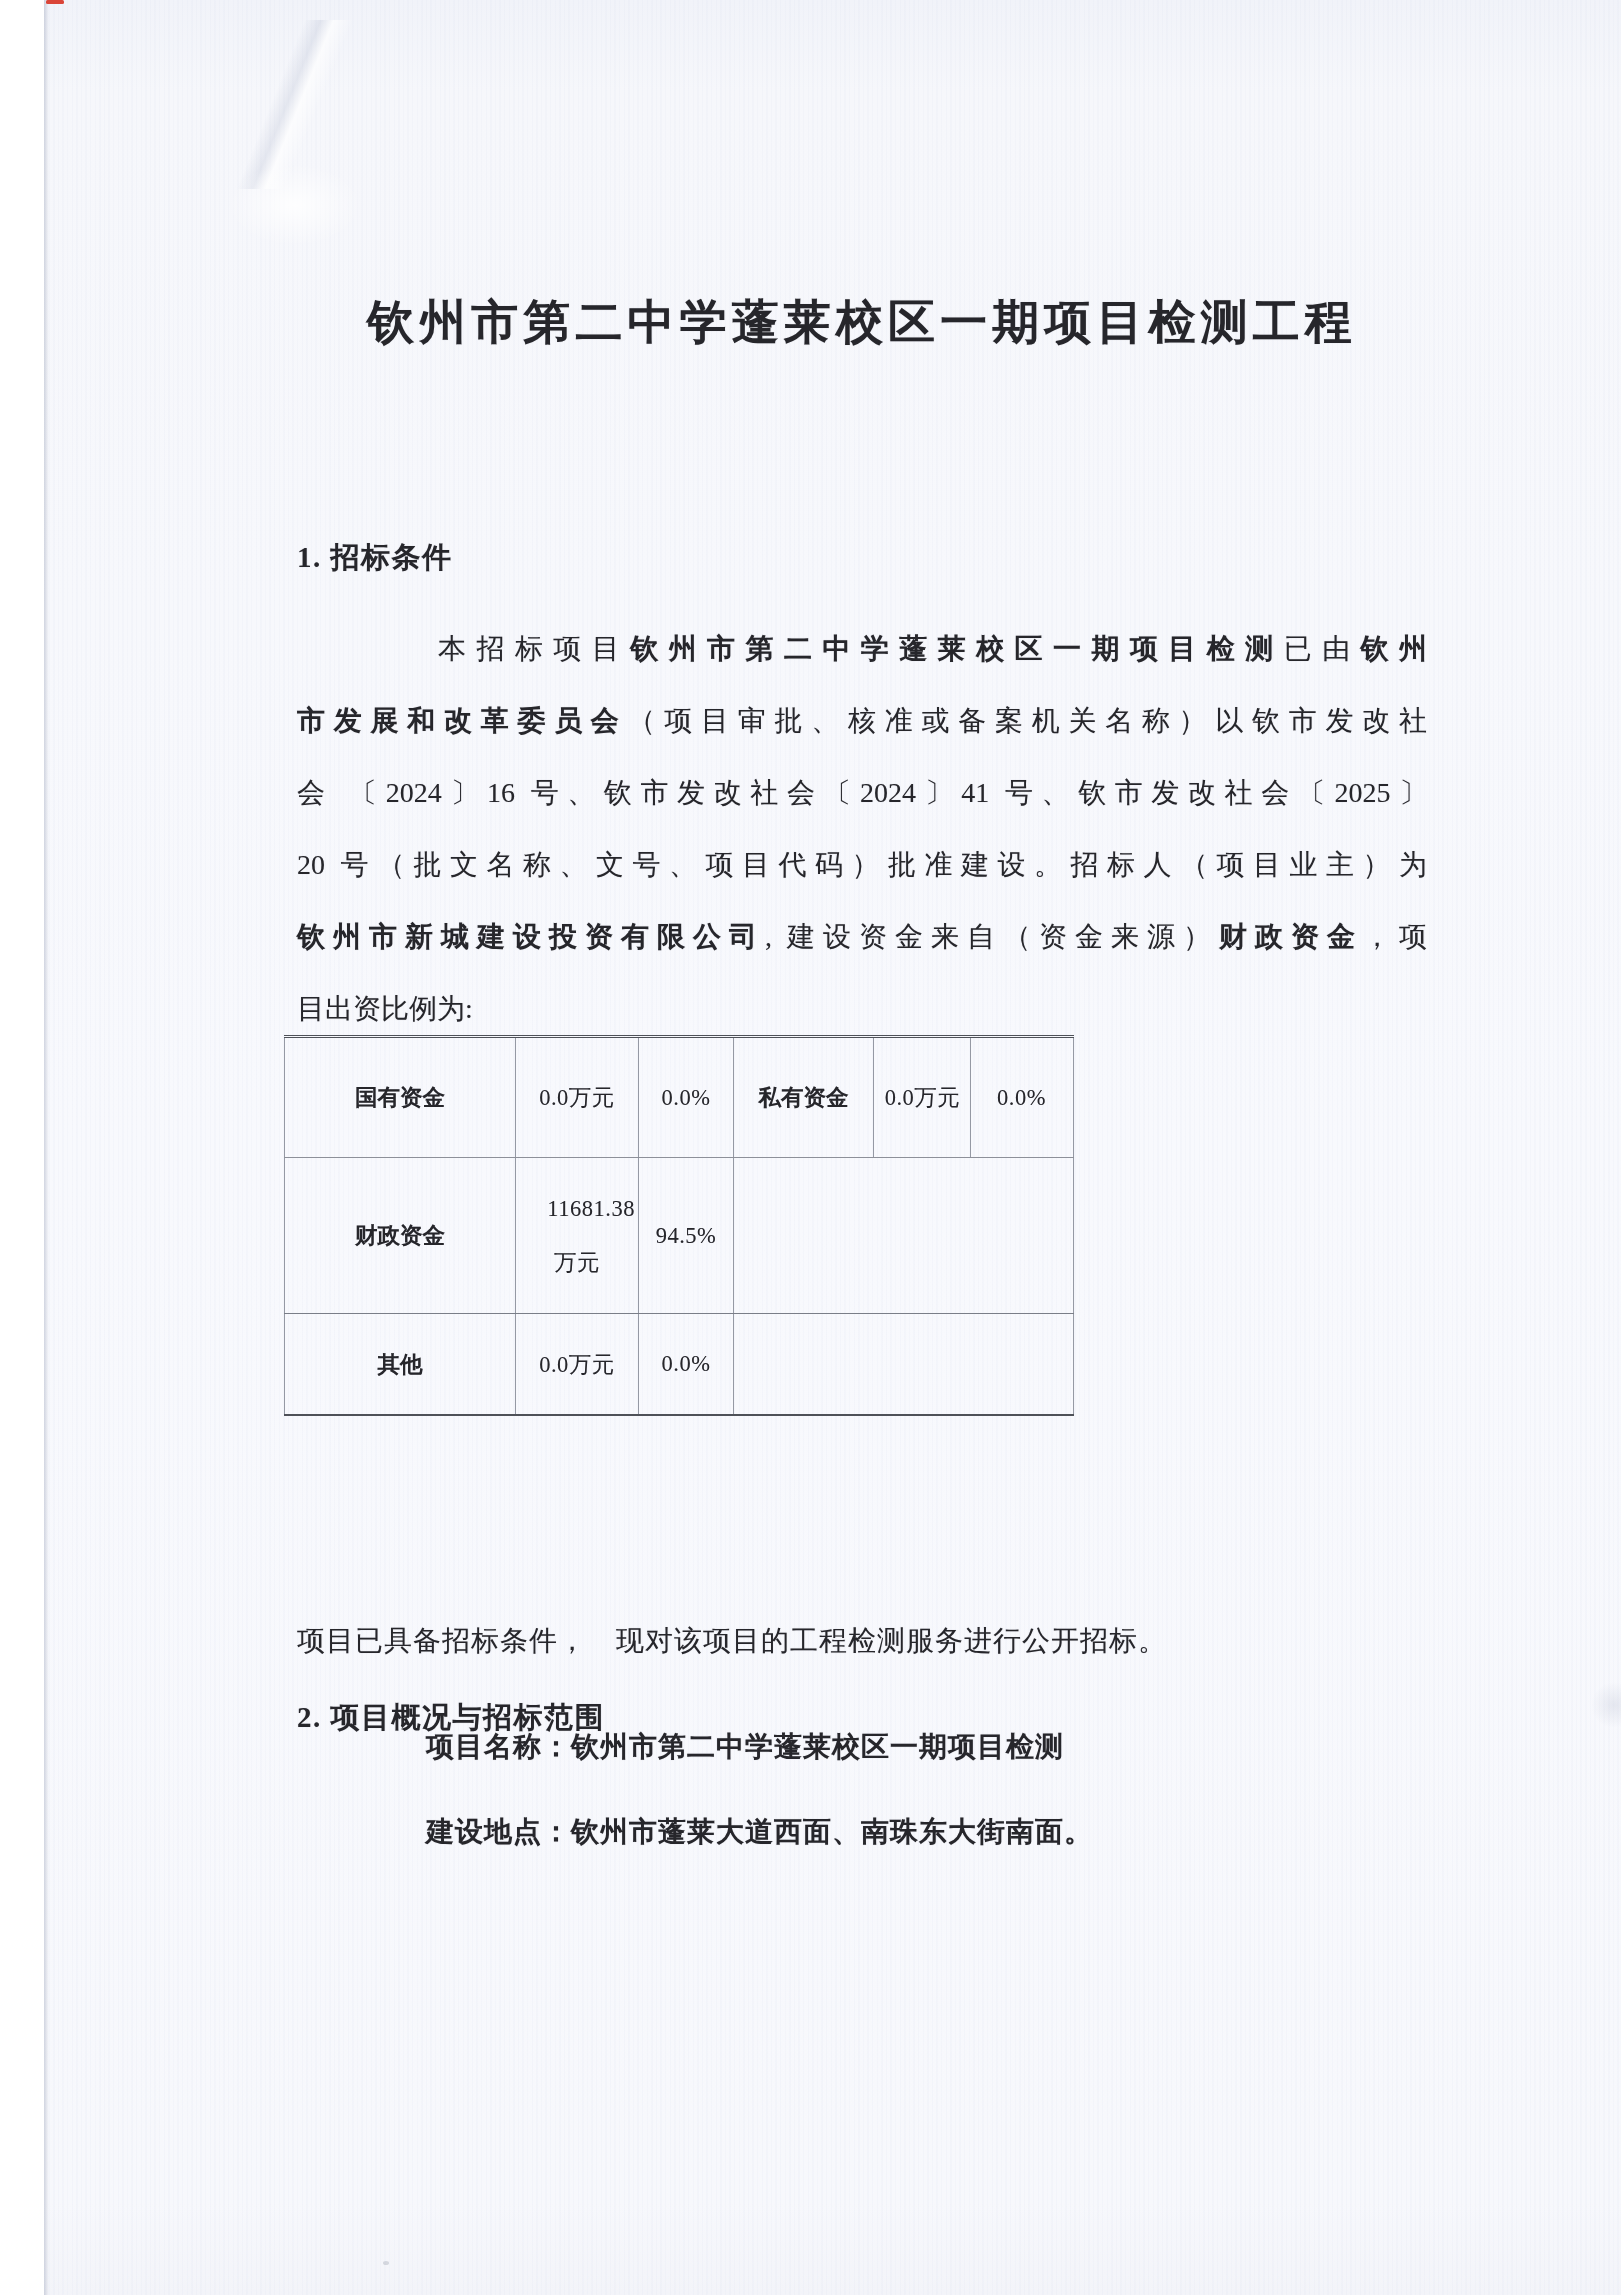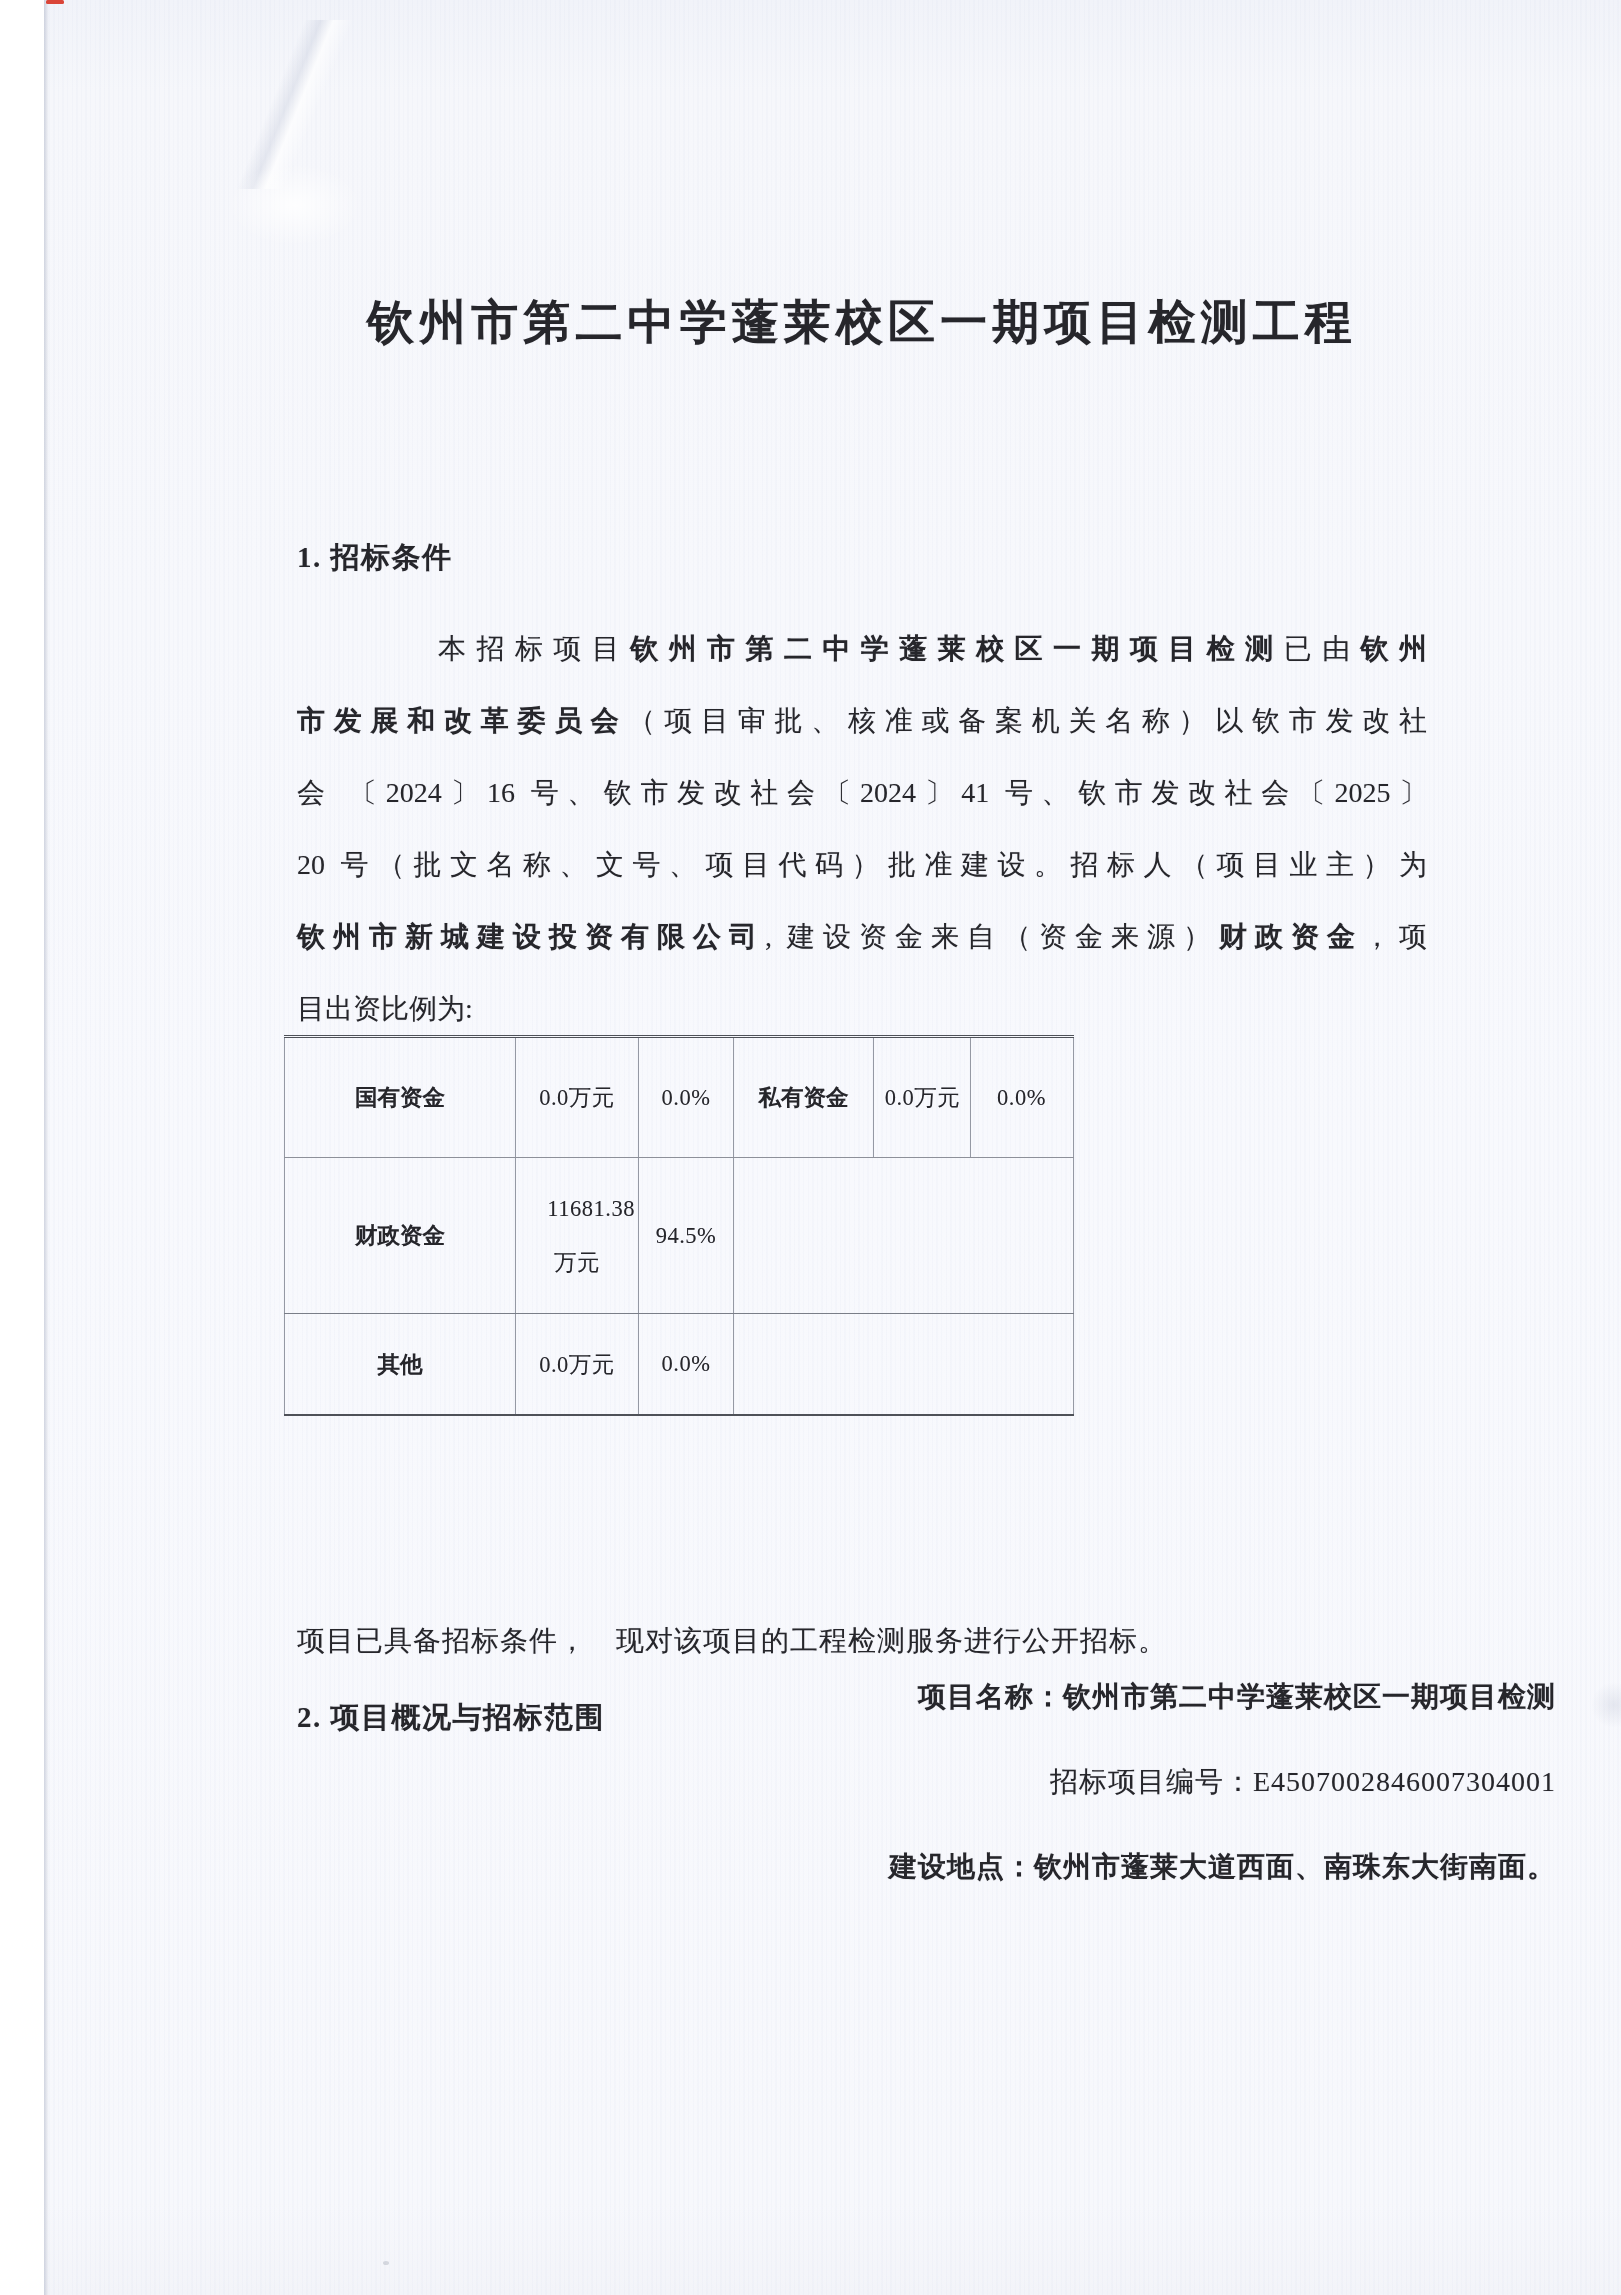--- a/index.html
+++ b/index.html
@@ -30,21 +30,21 @@
   .subtitle{top:442px;height:66px;line-height:66px;font-size:45px;font-weight:bold;
          letter-spacing:7.2px;text-align:center;text-indent:20.4px;white-space:nowrap;}
   .h1{top:532px;height:51px;line-height:51px;font-size:29px;font-weight:bold;letter-spacing:1.5px;}
   .para{top:613px;font-size:28px;}
   .pline{height:72px;line-height:72px;white-space:nowrap;}
   .pline.jfy{white-space:normal;text-align:justify;text-align-last:justify;}
   .pline.indent{text-indent:141px;}
   .b{font-weight:bold;}
   .closing{top:1608px;height:66px;line-height:66px;font-size:28px;letter-spacing:1px;}
   .h2{top:1691px;height:53px;line-height:53px;font-size:29px;font-weight:bold;letter-spacing:1.5px;}
-  .items{top:1654px;font-size:28px;padding-left:129px;text-align:right;}
+  .items{top:1704px;font-size:28px;padding-left:129px;}
   .iline{height:85px;line-height:85px;letter-spacing:1px;white-space:nowrap;}
   
   table.funding{position:absolute;left:253px;top:1035px;width:788px;border-collapse:collapse;
          table-layout:fixed;border:1.5px solid #5b5e66;border-top:3.6px double #4e5158;
          border-bottom:2.6px solid #4e5158;text-shadow:0 0 0.5px rgba(40,40,55,.25);}
   table.funding td{border:1px solid #9599a4;padding:0 3.1px;font-size:22.5px;overflow:hidden;}
   tr.r0 td{height:119px;vertical-align:middle;border-bottom:1px solid #8d9099;text-align:center;}
   tr.r1 td{height:130px;vertical-align:top;padding-top:5.1px;border-bottom:2.6px solid #53565e;}
   tr.r2 td{height:155px;vertical-align:middle;border-bottom:1.5px solid #7a7e88;}
   tr.r3 td{height:100px;vertical-align:middle;}
@@ -138,20 +138,17 @@
 
   <div class="blk closing">项目已具备招标条件，　现对该项目的工程检测服务进行公开招标。</div>
 
   <div class="blk h2">2. 项目概况与招标范围</div>
 
   <div class="blk items">
     <div class="iline">
       <span class="b">项目名称：</span><span class="b">钦州市第二中学蓬莱校区一期项目检测</span>
     </div>
     <div class="iline">
-      <span>招标项目编号：</span><span>E4507002846007304001</span>
-    </div>
-    <div class="iline">
       <span class="b">建设地点：</span><span class="b">钦州市蓬莱大道西面、南珠东大街南面。</span>
     </div>
   </div>
 </div>
 
 
 </body></html>

